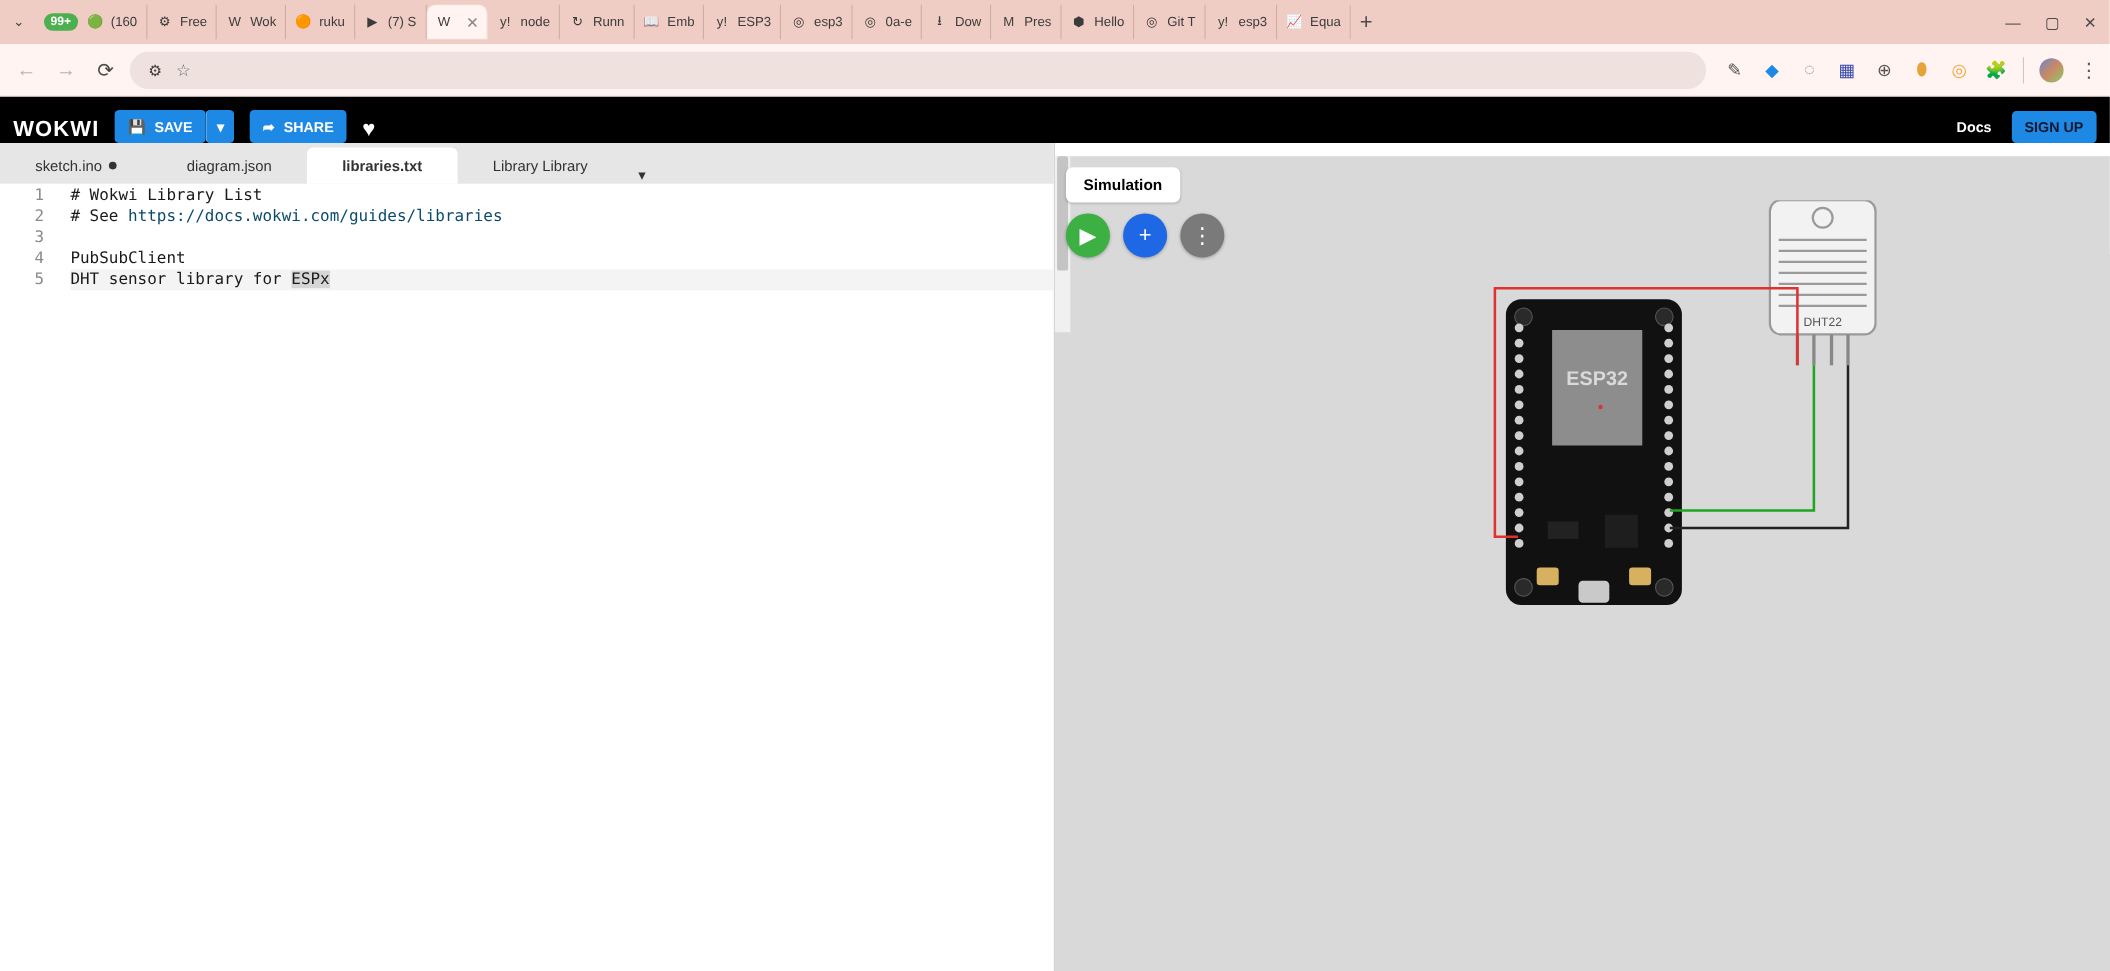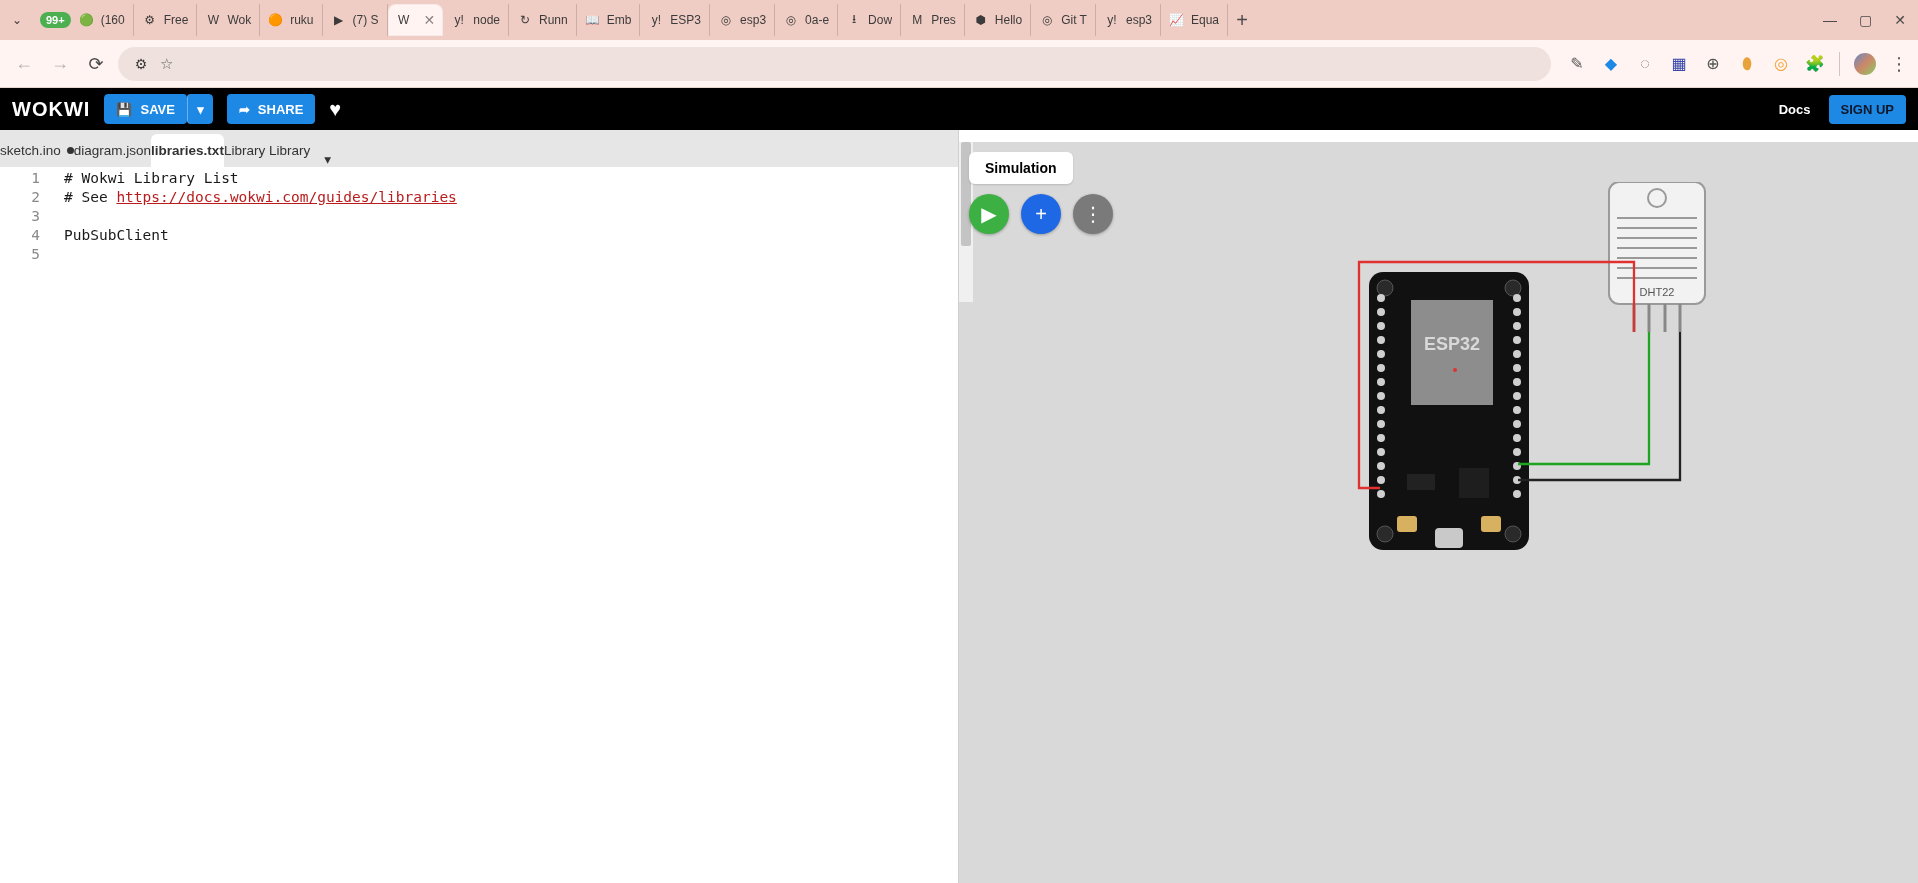--- a/index.html
+++ b/index.html
@@ -49,21 +49,21 @@
   .addr-right { display:flex; align-items:center; gap:14px; padding-left:8px; }
   .exticon { width:20px; height:20px; display:flex; align-items:center; justify-content:center;
     font-size:16px; color:#555; cursor:pointer;}
   .divider { width:1px; height:24px; background:#d6c3bd; }
   .avatar { width:22px; height:22px; border-radius:50%; background:linear-gradient(135deg,#68c,#c86,#8c6); }
   .kebab { font-size:18px; color:#555; }
 
   
   .app { position:absolute; left:0; right:0; top:88px; bottom:0; display:flex; flex-direction:column; }
   .app-header {
-    height:42px; background:#000; color:#fff; display:flex; align-items:center;
+    height:42px; background:#000; color:#fff; display:flex; align-items:flex-end;
     padding:0 12px; gap:14px;
   }
   .wokwi-logo { font-family: "Arial Black", Arial, sans-serif; font-weight:900;
     letter-spacing:1px; font-size:20px; }
   .btn {
     height:30px; border-radius:4px; display:flex; align-items:center; gap:8px;
     padding:0 12px; font-weight:700; font-size:13px; cursor:pointer; border:none;
   }
   .btn-save { background:#1e88e5; color:#fff; }
   .btn-save-chev { background:#1e88e5; color:#fff; width:26px; justify-content:center; padding:0;
@@ -72,30 +72,30 @@
   .btn-share { background:#1e88e5; color:#fff; }
   .heart { color:#fff; font-size:20px; cursor:pointer;}
   .app-header .right { margin-left:auto; display:flex; align-items:center; gap:18px; }
   .docs-link { font-weight:700; font-size:13px; cursor:pointer;}
   .signup { background:#1e88e5; color:#0f172a; font-weight:700; font-size:13px;
     padding:7px 12px; border-radius:4px; cursor:pointer;}
 
   .workspace { flex:1; display:flex; min-height:0; }
   .left-pane { flex:0 0 50%; display:flex; flex-direction:column; border-right:1px solid #cfcfcf; background:#fff; }
   .wtab-bar { height:37px; background:#e6e6e6; display:flex; align-items:flex-end; font-size:13.5px; }
-  .wtab { padding:9px 0; color:#333; cursor:pointer; display:flex; align-items:center; gap:6px; }
+  .wtab { padding:9px 32px; color:#333; cursor:pointer; display:flex; align-items:center; gap:6px; }
   .wtab.active { background:#fff; font-weight:700; border-radius:6px 6px 0 0; }
   .wtab .dot { width:7px; height:7px; border-radius:50%; background:#333; display:inline-block; }
   .wtab.menu { padding:0 14px; }
   .editor { flex:1; display:flex; font-family: "Menlo","Consolas",monospace; font-size:14.5px;
     line-height:19px; color:#1a1a1a; overflow:hidden; }
   .gutter { width:52px; text-align:right; padding:2px 12px 0 0; color:#8a8a8a;
     user-select:none; background:#fff; }
   .code { flex:1; padding:2px 0 0 12px; white-space:pre; position:relative; }
-  .code .link { text-decoration:underline; color:#b91c1c; }
+  .code .link { color:#0c4a6e; }
   .code .sel { background:#d6d6d6; }
   .current-line { background:#f4f4f4; display:inline-block; width:100%; }
 
   .right-pane { flex:1; background:#d9d9d9; position:relative;margin-top:12px; }
   .simtab { position:absolute; left:10px; top:10px; background:#fff; border-radius:6px;
     padding:8px 16px; font-weight:700; font-size:14px; box-shadow:0 1px 2px rgba(0,0,0,.15); }
   .sim-controls { position:absolute; left:10px; top:52px; display:flex; gap:12px; }
   .circle-btn { width:40px; height:40px; border-radius:50%; display:flex; align-items:center;
     justify-content:center; cursor:pointer; box-shadow:0 1px 3px rgba(0,0,0,.3); color:#fff; font-size:20px; }
   .cb-play { background:#3cb043; }
@@ -262,21 +262,21 @@
         <div class="wtab menu">▾</div>
       </div>
       <div class="editor">
         <div class="gutter" id="gutter">
             <div>1</div>
             <div>2</div>
             <div>3</div>
             <div>4</div>
             <div>5</div>
           </div>
-        <div class="code" id="code"><div># Wokwi Library List</div><div># See <span class="link">https://docs.wokwi.com/guides/libraries</span></div><div>&nbsp;</div><div>PubSubClient</div></div>
+        <div class="code" id="code"><div># Wokwi Library List</div><div># See <span class="link">https://docs.wokwi.com/guides/libraries</span></div><div>&nbsp;</div><div>PubSubClient</div><div class="current-line">DHT sensor library for <span class="sel">ESPx</span></div></div>
       </div>
     </div>
 
     <div class="right-pane">
       <div class="scroll-track">
         <div class="scroll-thumb"></div>
       </div>
       <div class="simtab">Simulation</div>
       <div class="sim-controls">
         <div class="circle-btn cb-play">

